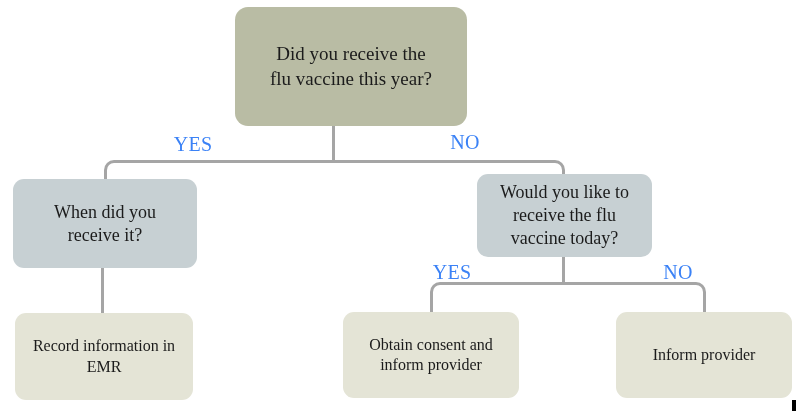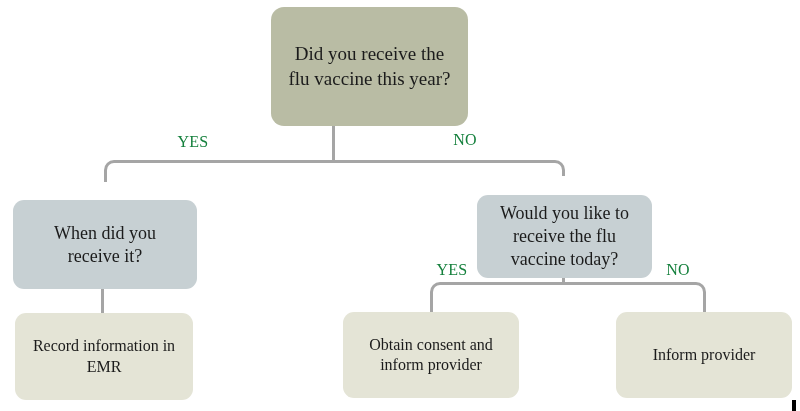--- a/index.html
+++ b/index.html
@@ -31,33 +31,32 @@
     line-height: 1.27;
   }
   .node-root {
     background: var(--root-box);
     font-size: 19px;
     border-radius: 13px;
   }
   .node-question {
     background: var(--question-box);
     font-size: 18px;
-    margin-top: 21px;
   }
   .node-action {
     background: var(--action-box);
     font-size: 16px;
   }
   .edge-label {
     position: absolute;
     width: 48px;
     text-align: center;
-    font-size: 16px;
+    font-size: 20px;
     letter-spacing: 0.3px;
-    color: #15803d;
+    color: #3b82f6;
   }
   .stem {
     position: absolute;
     width: 3px;
     background: var(--connector);
   }
   .elbow-left {
     position: absolute;
     border-top: 3px solid var(--connector);
     border-left: 3px solid var(--connector);
@@ -87,21 +86,21 @@
 
   <div class="stem" style="left:562px; top:255px; height:30px;"></div>
   <div class="elbow-left" style="left:430px; top:282px; width:134px; height:32px;"></div>
   <div class="elbow-right" style="left:563px; top:282px; width:143px; height:32px;"></div>
 
   <div class="edge-label" style="left:169px; top:133px;">YES</div>
   <div class="edge-label" style="left:441px; top:131px;">NO</div>
   <div class="edge-label" style="left:428px; top:261px;">YES</div>
   <div class="edge-label" style="left:654px; top:261px;">NO</div>
 
-  <div class="node node-root" style="left:235px; top:7px; width:197px; height:119px; padding:0 14px;margin-left:36px;">Did you receive the
+  <div class="node node-root" style="left:235px; top:7px; width:232px; height:119px; padding:0 14px;">Did you receive the
 flu vaccine this year?</div>
 
   <div class="node node-question" style="left:13px; top:179px; width:184px; height:89px; padding:0 12px;">When did you
 receive it?</div>
 
   <div class="node node-question" style="left:477px; top:174px; width:175px; height:83px; padding:0 12px;">Would you like to
 receive the flu
 vaccine today?</div>
 
   <div class="node node-action" style="left:15px; top:313px; width:178px; height:87px; padding:0 12px;">Record information in

